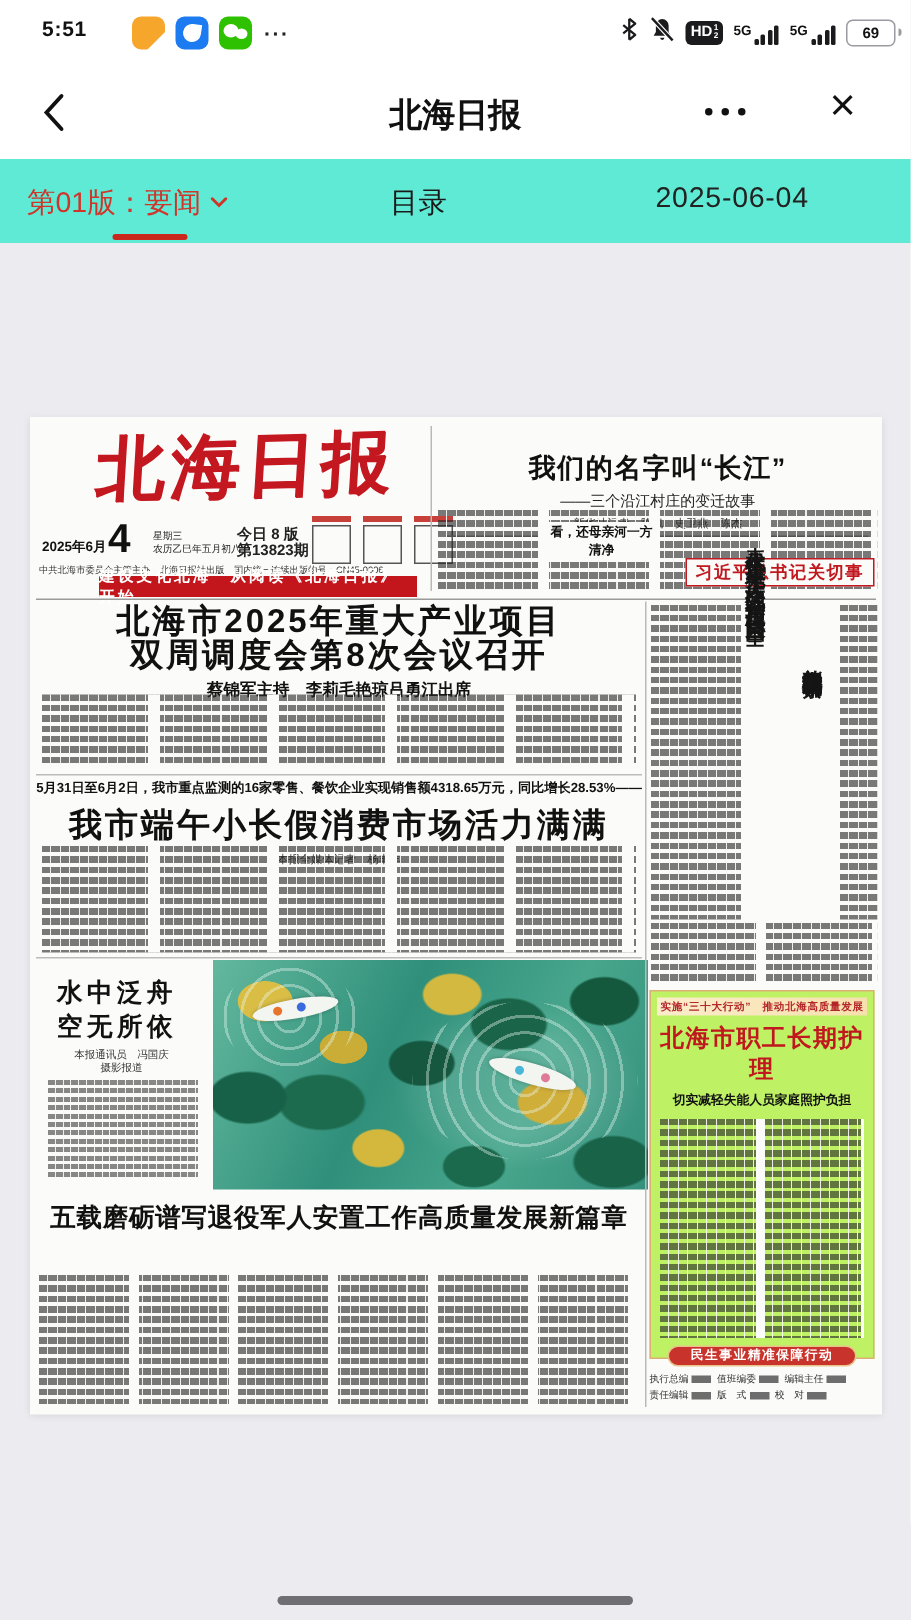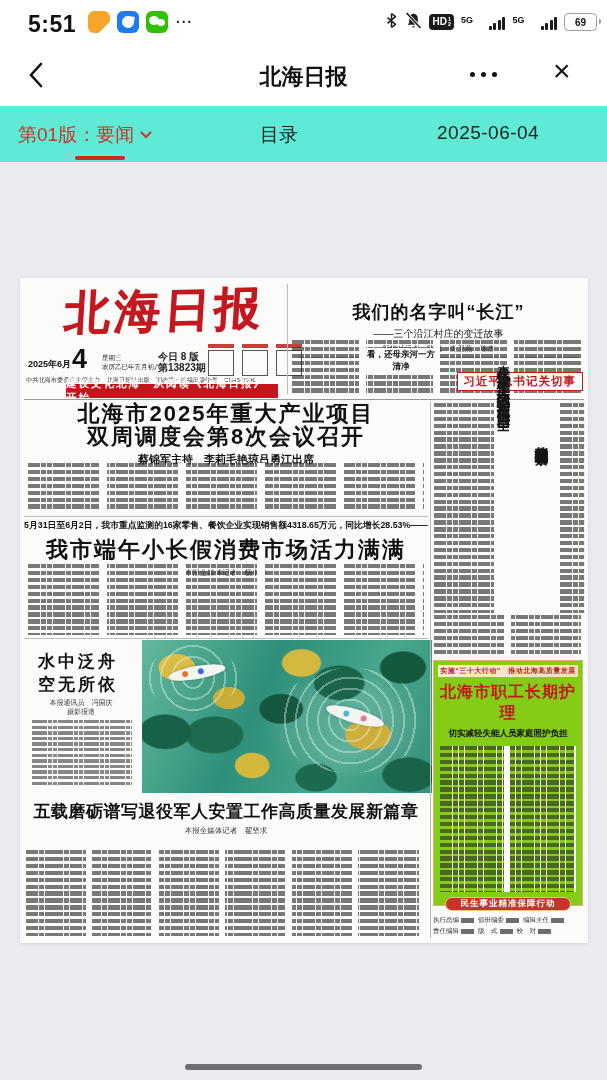--- a/index.html
+++ b/index.html
@@ -1,33 +1,33 @@
 <!DOCTYPE html>
 <html><head>
 <meta charset="utf-8">
 <style>
   html,body{margin:0;padding:0}
   body{width:607px;height:1080px;background:#ececf0;font-family:"Liberation Sans","DejaVu Sans",sans-serif;position:relative;overflow:hidden;color:#111}
   .abs{position:absolute}
   
   .statusbar{left:0;top:0;width:607px;height:44px;background:#fff}
-  .time{left:28px;top:11px;font-size:23px;font-weight:bold;letter-spacing:.5px}
+  .time{left:28px;top:11px;font-size:14px;font-weight:bold;letter-spacing:.5px}
   .appic{top:11px;width:22px;height:22px;border-radius:6px}
   .ic-orange{left:88px;background:linear-gradient(315deg,#fff 0 26%,#f6a62b 27%)}
   .ic-blue{left:117px;background:#1d7bf2}
   .ic-blue:after{content:"";position:absolute;left:5px;top:5px;width:12px;height:12px;background:#fff;border-radius:60% 0 60% 60%;transform:rotate(8deg)}
   .ic-green{left:146px;background:#2dc100}
   .ic-green:before{content:"";position:absolute;left:3px;top:5px;width:10px;height:9px;background:#fff;border-radius:50%}
   .ic-green:after{content:"";position:absolute;left:11px;top:8px;width:8px;height:7px;background:#fff;border-radius:50%}
   .sb-dots{left:176px;top:14px;font-size:14px;font-weight:bold;color:#222;letter-spacing:1px}
   .sb-right{right:10px;top:0;height:44px;display:flex;align-items:center;gap:7px;position:absolute}
   .hdbadge{background:#1b1b1d;color:#fff;border-radius:4px;height:16px;display:flex;align-items:center;padding:0 3px;gap:1px}
   .hdbadge .hd{font-size:10px;font-weight:bold;line-height:1}
   .hdbadge .sup{display:flex;flex-direction:column;font-size:5.5px;line-height:1;font-weight:bold}
-  .sig{display:flex;align-items:flex-end;gap:16px}
+  .sig{display:flex;align-items:flex-end;gap:2px}
   .sig .g{font-size:9px;font-weight:bold;margin-bottom:5px}
   .bars{display:flex;align-items:flex-end;gap:1.5px}
   .bars i{display:block;width:3px;background:#1b1b1d;border-radius:1px}
   .batt{width:31px;height:16px;border:1.5px solid #9a9aa0;border-radius:4.5px;display:flex;align-items:center;justify-content:center;font-size:10px;font-weight:bold;color:#111;position:relative;background:#fff}
   .batt:after{content:"";position:absolute;right:-5px;top:4.5px;width:2.5px;height:5px;background:#9a9aa0;border-radius:0 2px 2px 0}
   
   .navbar{left:0;top:44px;width:607px;height:62px;background:#fff}
   .nav-title{left:0;right:0;top:18px;text-align:center;font-size:22px;font-weight:600}
   .backbtn{left:24px;top:16px;width:30px;height:30px}
   .morebtn{left:470px;top:28px;display:flex;gap:6px}
@@ -74,21 +74,21 @@
     radial-gradient(38px 26px at 48% 45%,#15573f 0 55%,transparent 60%),
     radial-gradient(44px 30px at 68% 28%,#1a6449 0 55%,transparent 60%),
     radial-gradient(40px 28px at 90% 18%,#14583d 0 55%,transparent 60%),
     radial-gradient(46px 30px at 92% 88%,#196349 0 55%,transparent 60%),
     radial-gradient(36px 24px at 60% 90%,#1b6a4d 0 55%,transparent 60%),
     radial-gradient(120px 80px at 70% 55%,rgba(255,255,255,.12) 0 40%,transparent 70%),
     linear-gradient(115deg,#63b89e,#2f8f7a 40%,#47a68c 70%,#358f7c)}
   .ripples{border-radius:50%;background:repeating-radial-gradient(circle at 50% 50%,rgba(236,249,243,0) 0 9px,rgba(236,249,243,.38) 9px 11px)}
   .boat{background:#f3f5f1;border-radius:50%;box-shadow:0 0 3px rgba(0,0,0,.25)}
   .boat i{position:absolute;border-radius:50%;width:6px;height:6px}
-  .goldbox{border:1.5px solid #dcaf72;background:#84cc16}
+  .goldbox{border:1.5px solid #dcaf72;background:#bef264}
   .cream{background:linear-gradient(90deg,#fbeccb,#f7e0ae);color:#b3262a;font-weight:bold;font-size:7px;display:flex;align-items:center;justify-content:center;letter-spacing:.5px}
   .pill{background:#c8332b;border:1px solid #e8c48a;border-radius:8px;color:#fff;font-weight:bold;font-size:8.5px;display:flex;align-items:center;justify-content:center;letter-spacing:1px}
   .nm{display:inline-block;width:13px;height:4.5px;background:#6d6d6d;margin:0 4px 0 2px;vertical-align:middle}
   .staffrow{font-size:6.5px;color:#333;line-height:11px;white-space:nowrap}
   .homebar{left:185px;top:1064px;width:237px;height:6px;border-radius:3px;background:#6e6e73}
 </style>
 </head>
 <body>
 
 <div class="abs statusbar">
@@ -235,21 +235,20 @@
       </div>
       <div class="boat" style="position:absolute;left:63%;top:45%;width:60px;height:14px;transform:rotate(16deg)">
         <i style="left:18px;top:4px;background:#4ab7d8"></i>
           <i style="left:36px;top:4px;background:#e07a9a"></i>
       </div>
     </div>
   </div>
 
   <div class="abs" style="left:4px;top:520px;width:404px;height:140px">
     <div class="ctr" style="font-size:17px;font-weight:bold;letter-spacing:.5px;margin-top:2px">五载磨砺谱写退役军人安置工作高质量发展新篇章</div>
-    <div class="ctr" style="font-size:7.5px;color:#333;margin-top:3px">本报全媒体记者　翟坚求</div>
     <div class="tx" style="position:absolute;left:2px;top:52px;width:398px;height:86px;--cw:60px;--cp:66.5px"></div>
   </div>
 
   <div class="abs vline" style="left:410px;top:123px;height:537px"></div>
 
   <div class="abs" style="left:413px;top:123px;width:152px;height:255px">
     <div class="tx" style="position:absolute;left:1px;top:2px;width:60px;height:210px"></div>
     <div class="vt" style="position:absolute;left:61px;top:6px;height:212px;font-size:13.5px;letter-spacing:-2.8px">全国自强模范和全国残疾人工作先进集体代表</div>
     <div class="vt" style="position:absolute;left:99px;top:40px;height:172px;font-size:13.5px;letter-spacing:-.5px">蔡锦军李莉会见我市受表彰的</div>
     <div class="tx" style="position:absolute;left:127px;top:2px;width:25px;height:210px"></div>

